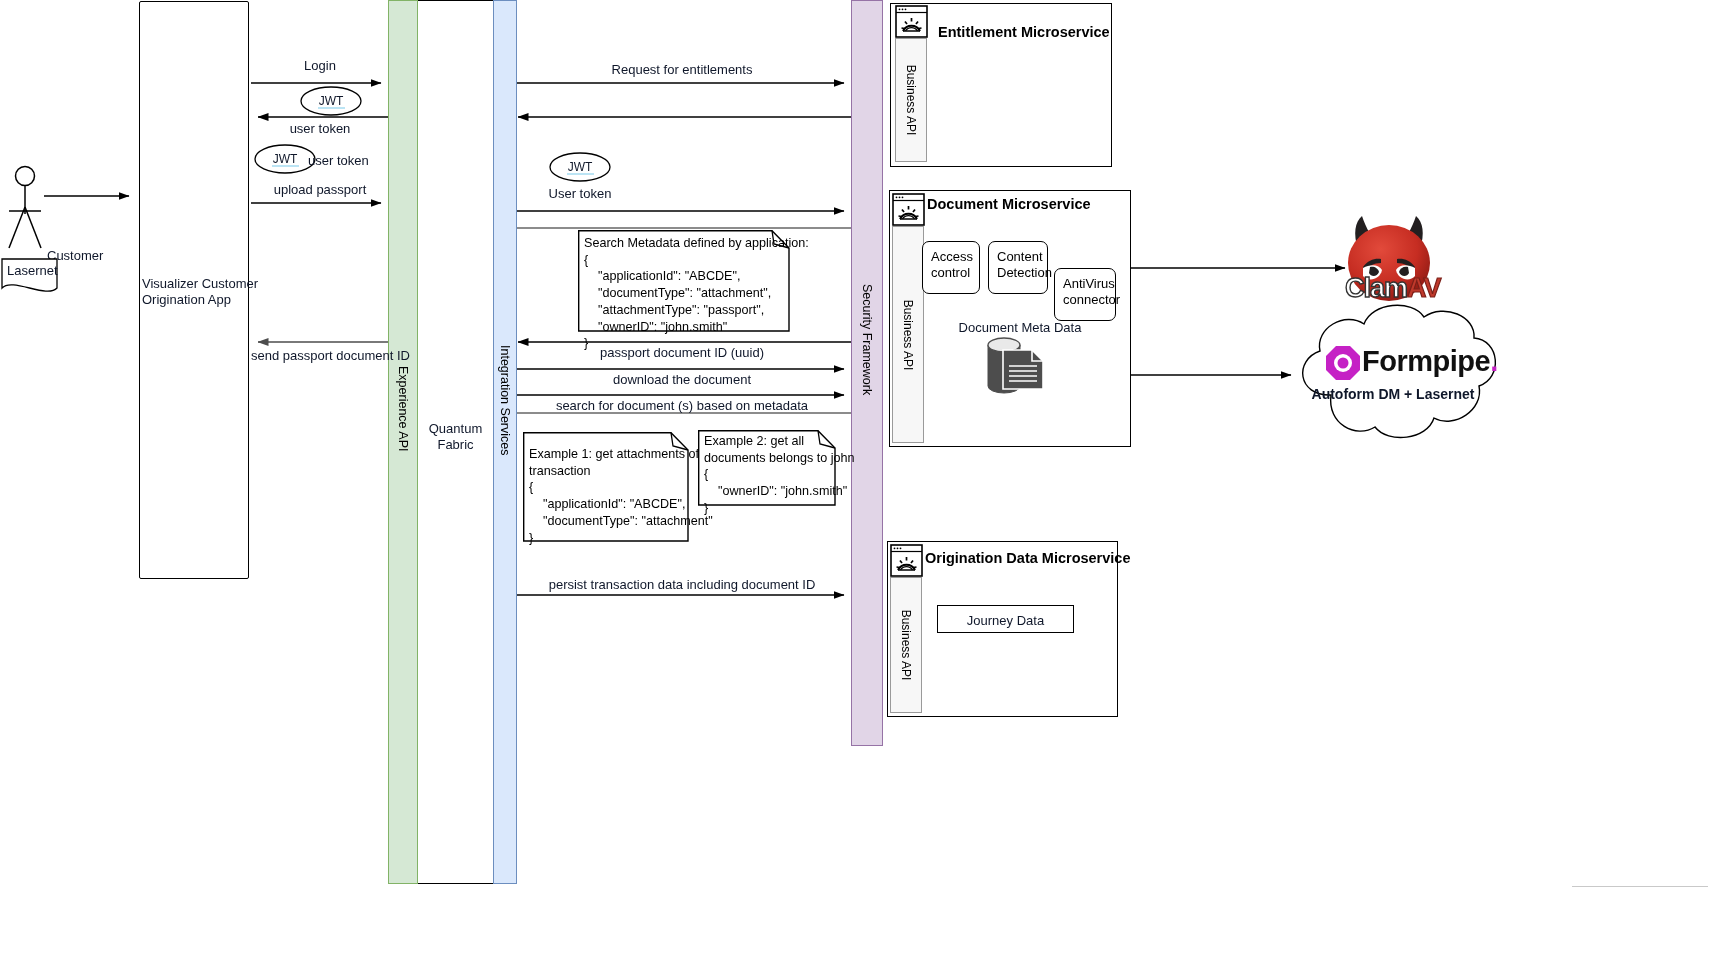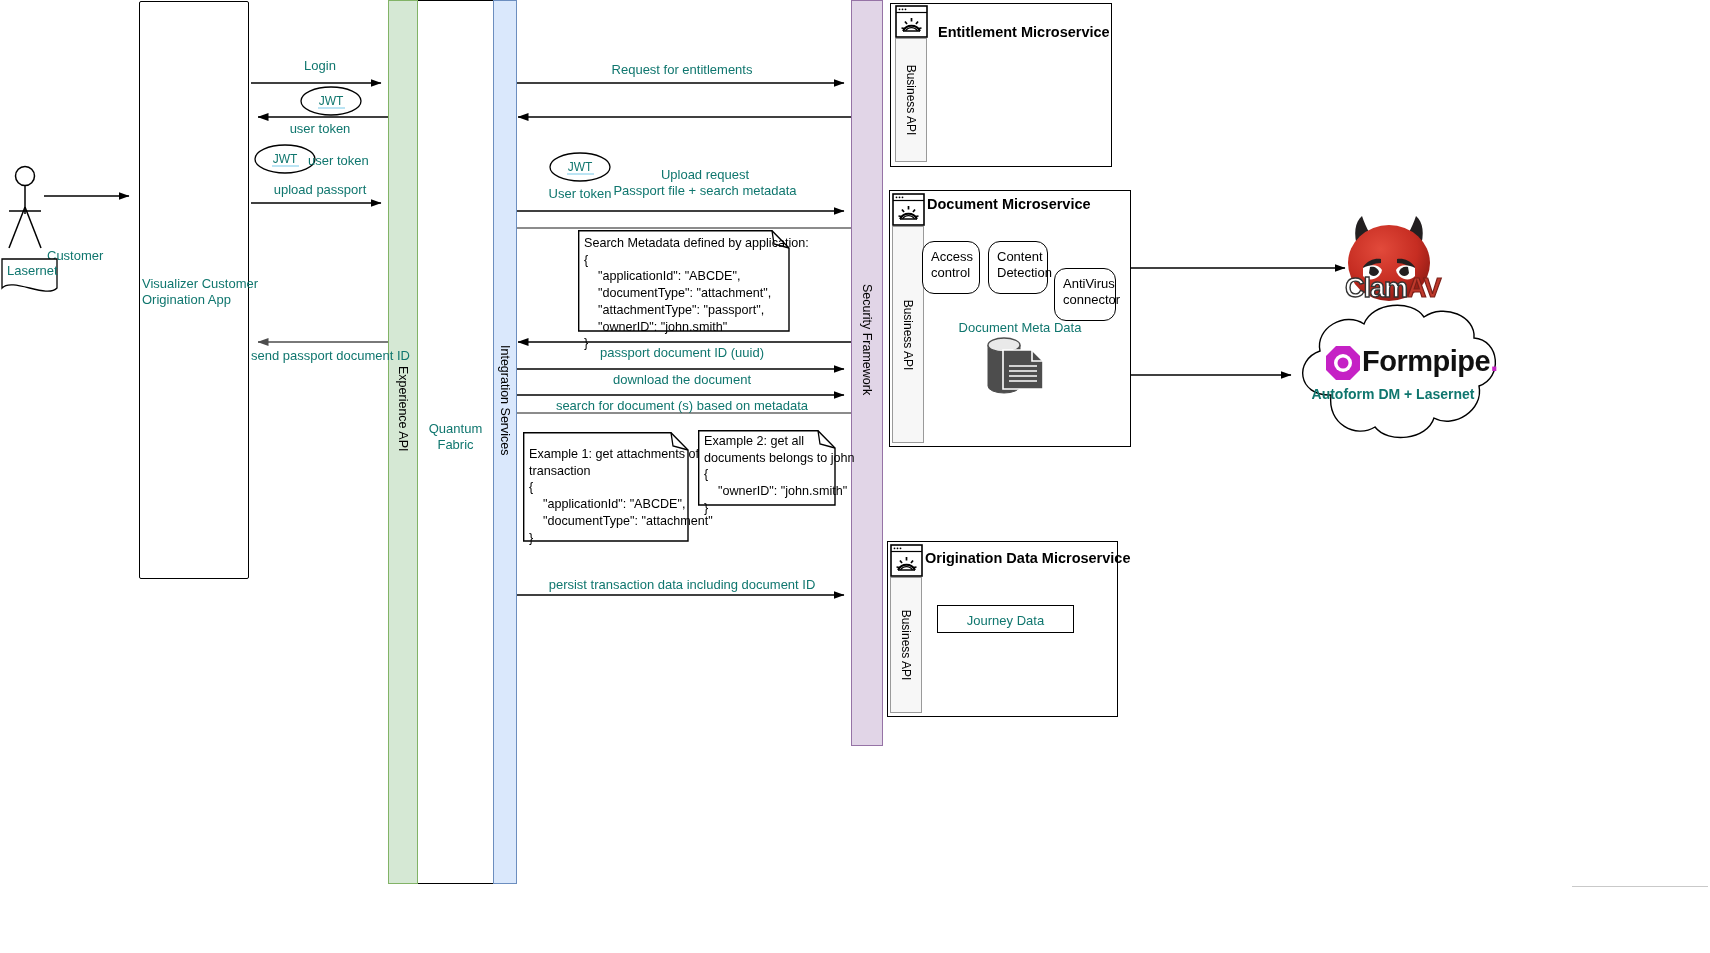--- a/index.html
+++ b/index.html
@@ -16,21 +16,21 @@
     width: 1710px;
     height: 953px;
     overflow: hidden;
     background: #ffffff;
   }
   .abs { position: absolute; }
   .txt {
     position: absolute;
     font-family: "Liberation Sans", sans-serif;
     font-size: 13px;
-    color: #0f766e;
+    color: #0f172a;
     line-height: 1.25;
     white-space: pre;
   }
   .txt.c { text-align: center; }
 
   
   .lane {
     position: absolute;
     box-sizing: border-box;
     border: 1px solid #8a9aa8;
@@ -49,21 +49,21 @@
   .box {
     position: absolute;
     box-sizing: border-box;
     border: 1.3px solid #000;
     background: #fff;
   }
   .rbox {
     position: absolute;
     box-sizing: border-box;
     border: 1.4px solid #000;
-    border-radius: 12px;
+    border-radius: 7px;
     background: #fff;
     font-size: 13px;
     padding: 7px 7px 0 8px;
     line-height: 1.25;
   }
 
   
   .note { position: absolute; }
   .note svg { display: block; }
   .note .note-text {
@@ -195,22 +195,20 @@
 
     <line x1="1049" y1="375" x2="1291" y2="375" stroke="#000" stroke-width="1.4" marker-end="url(#ah)"></line>
   </svg>
 
   <div class="txt c" style="left:251px; top:58px; width:138px;">Login</div>
   <div class="txt c" style="left:251px; top:121px; width:138px;">user token</div>
   <div class="txt c" style="left:251px; top:182px; width:138px;">upload passport</div>
   <div class="txt" style="left:251px; top:348px;">send passport document ID</div>
 
   <div class="txt c" style="left:517px; top:62px; width:330px;">Request for entitlements</div>
-  <div class="txt c" style="left:560px; top:167px; width:290px;">Upload request
-Passport file + search metadata</div>
   <div class="txt c" style="left:517px; top:345px; width:330px;">passport document ID (uuid)</div>
   <div class="txt c" style="left:517px; top:372px; width:330px;">download the document</div>
   <div class="txt c" style="left:517px; top:398px; width:330px;">search for document (s) based on metadata</div>
   <div class="txt c" style="left:517px; top:577px; width:330px;">persist transaction data including document ID</div>
 
   <svg class="layer">
     <ellipse cx="331" cy="101" rx="30" ry="14" fill="#fff" stroke="#000" stroke-width="1.3"></ellipse>
     <line x1="318" y1="108" x2="345" y2="108" stroke="#9ed9ef" stroke-width="1.4"></line>
   </svg>
   <div class="txt c jwt-label" style="left:301px; top:94px; width:60px;">JWT</div>

